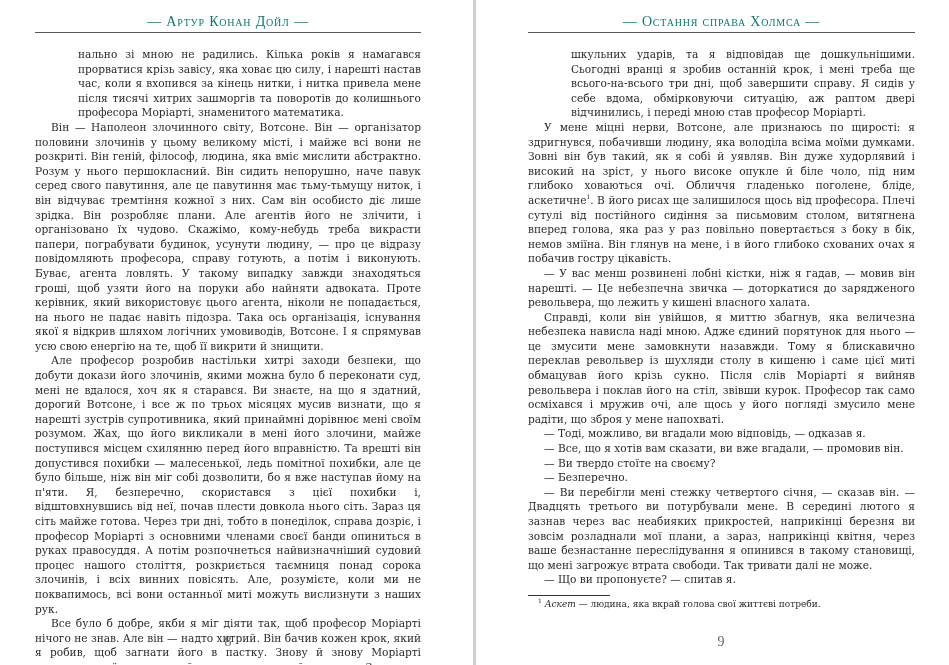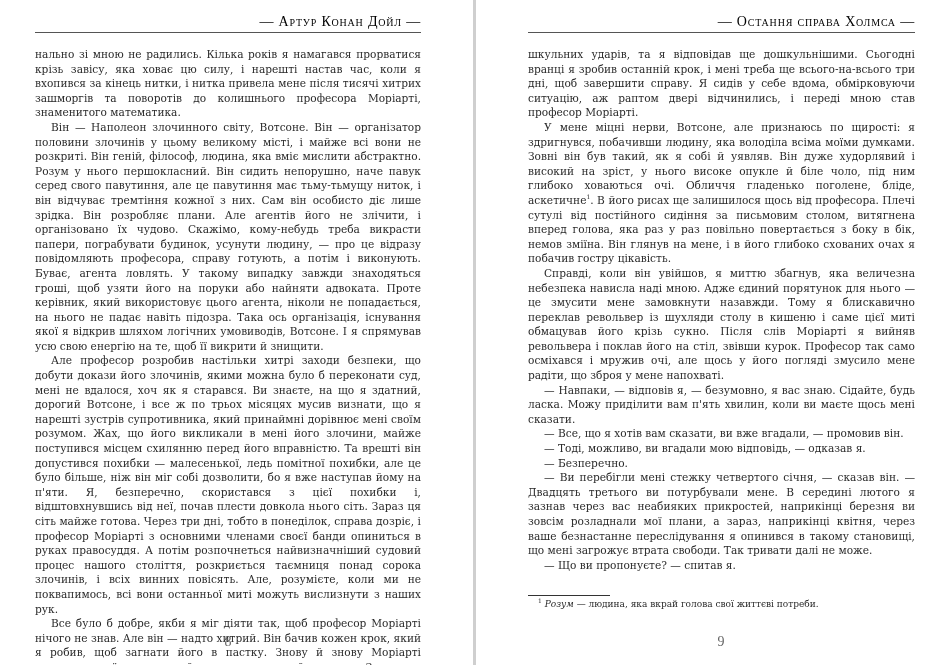--- a/index.html
+++ b/index.html
@@ -3,33 +3,33 @@
 <meta charset="utf-8">
 <style>
   html, body { margin: 0; padding: 0; background: #ffffff; }
   body { width: 949px; height: 665px; position: relative; overflow: hidden;
          font-family: "DejaVu Serif", "Liberation Serif", serif; color: #2a2a2a; }
   .page { position: absolute; top: 0; height: 665px; }
   .page.left { left: 0; width: 473px; }
   .page.right { left: 476px; width: 473px; }
   .spine { position: absolute; left: 473px; top: 0; width: 3px; height: 665px; background: #cfcfcf; }
   .running-head { position: absolute; top: 14px; font-family: "Liberation Serif", serif;
-                  font-variant: small-caps; font-size: 14px; letter-spacing: 0.8px; color: #000000;
-                  text-align: right; }
+                  font-variant: small-caps; font-size: 14px; letter-spacing: 0.8px; color: #0f766e;
+                  text-align: center; }
   .rule { position: absolute; top: 32px; height: 1px; background: #555; }
   .left .running-head { left: 35px; width: 386px; }
   .left .rule { left: 35px; width: 386px; }
   .right .running-head { left: 52px; width: 387px; }
   .right .rule { left: 52px; width: 387px; }
   .body-text { position: absolute; top: 47px; font-size: 10.6px; line-height: 14.6px;
                text-align: justify; }
   .left .body-text { left: 35px; width: 386px; }
   .right .body-text { left: 52px; width: 387px; }
   .body-text p { margin: 0; text-indent: 16px; }
-  .body-text p.noindent { text-indent: 0; }
+  .body-text p.noindent { text-indent: 0; margin-left: 43px; }
   .body-text p.dialog { text-indent: 16px; }
   sup { font-size: 6px; line-height: 0; vertical-align: super; }
   .fn-rule { position: absolute; left: 52px; top: 595px; width: 82px; height: 1px; background: #333; }
   .footnote { position: absolute; left: 62px; top: 599px; font-size: 9px; color: #2a2a2a; }
   .footnote em { font-style: italic; }
   .page-num { position: absolute; top: 634px; font-family: "Liberation Serif", serif;
               font-size: 14px; color: #666; text-align: center; width: 40px; }
   .left .page-num { left: 208px; }
   .right .page-num { left: 225px; }
 </style>
@@ -49,27 +49,28 @@
 </div>
 
 <div class="spine"></div>
 
 <div class="page right">
   <div class="running-head">— Остання справа Холмса —</div>
   <div class="rule"></div>
   <div class="body-text">
     <p class="noindent">шкульних ударів, та я відповідав ще дошкульнішими. Сьогодні вранці я зробив останній крок, і мені треба ще всього-на-всього три дні, щоб завершити справу. Я сидів у себе вдома, обмірковуючи ситуацію, аж раптом двері відчинились, і переді мною став професор Моріарті.</p>
     <p><span>У мене міцні нерви, Вотсоне, але признаюсь по щирості: я здригнувся, побачивши людину, яка володіла всіма моїми думками. Зовні він був такий, як я собі й уявляв. Він дуже худорлявий і високий на зріст, у нього високе опукле й біле чоло, під ним глибоко ховаються очі. Обличчя гладенько поголене, бліде, аскетичне</span><sup>1</sup><span>. В його рисах ще залишилося щось від професора. Плечі сутулі від постійного сидіння за письмовим столом, витягнена вперед голова, яка раз у раз повільно повертається з боку в бік, немов зміїна. Він глянув на мене, і в його глибоко схованих очах я побачив гостру цікавість.</span></p>
+    <p class="dialog">— У вас менш розвинені лобні кістки, ніж я гадав, — мовив він нарешті. — Це небезпечна звичка — доторкатися до зарядженого револьвера, що лежить у кишені власного халата.</p>
     <p>Справді, коли він увійшов, я миттю збагнув, яка величезна небезпека нависла наді мною. Адже єдиний порятунок для нього — це змусити мене замовкнути назавжди. Тому я блискавично переклав револьвер із шухляди столу в кишеню і саме цієї миті обмацував його крізь сукно. Після слів Моріарті я вийняв револьвера і поклав його на стіл, звівши курок. Професор так само осміхався і мружив очі, але щось у його погляді змусило мене радіти, що зброя у мене напохваті.</p>
-    <p class="dialog">— Навпаки, — відповів я, — безумовно, я вас знаю. Сідайте, будь ласка. Можу приділити вам п'ять хвилин, коли ви маєте щось мені сказати.</p>
+    <p class="dialog">— Тоді, можливо, ви вгадали мою відповідь, — одказав я.</p>
     <p class="dialog">— Все, що я хотів вам сказати, ви вже вгадали, — промовив він.</p>
-    <p class="dialog">— Тоді, можливо, ви вгадали мою відповідь, — одказав я.</p>
+    <p class="dialog">— Ви твердо стоїте на своєму?</p>
     <p class="dialog">— Безперечно.</p>
     <p class="dialog">— Ви перебігли мені стежку четвертого січня, — сказав він. — Двадцять третього ви потурбували мене. В середині лютого я зазнав через вас неабияких прикростей, наприкінці березня ви зовсім розладнали мої плани, а зараз, наприкінці квітня, через ваше безнастанне переслідування я опинився в такому становищі, що мені загрожує втрата свободи. Так тривати далі не може.</p>
     <p class="dialog">— Що ви пропонуєте? — спитав я.</p>
   </div>
   <div class="fn-rule"></div>
   <div class="footnote">
     <sup>1</sup>
-    <em>Розум</em><span> — людина, яка вкрай голова свої життєві потреби.</span>
+    <em>Аскет</em><span> — людина, яка вкрай голова свої життєві потреби.</span>
   </div>
   <div class="page-num">9</div>
 </div>
 
 </body></html>

